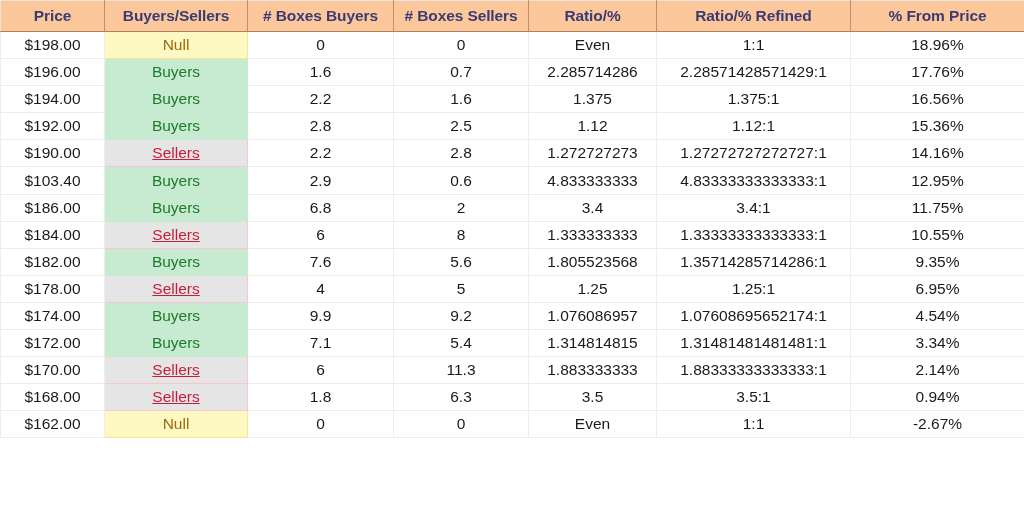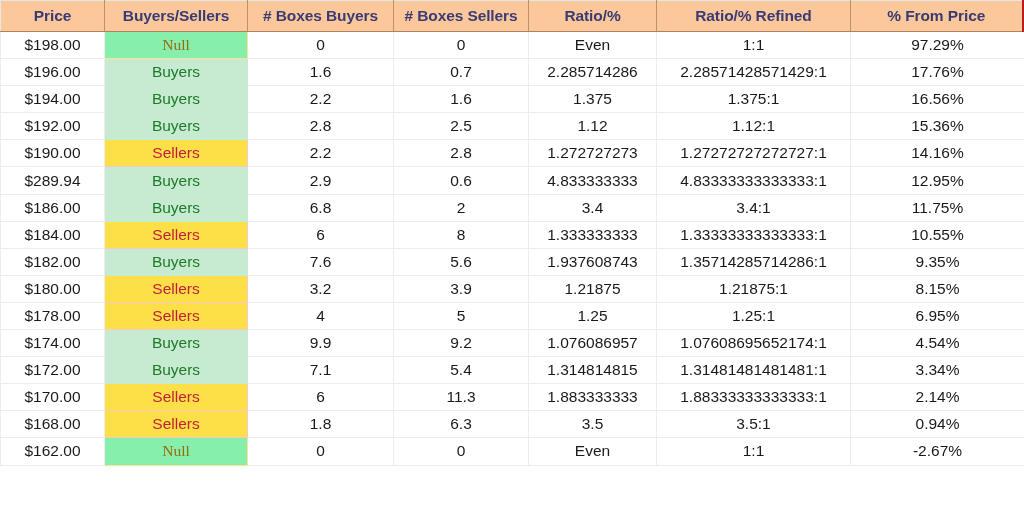--- a/index.html
+++ b/index.html
@@ -41,21 +41,21 @@
     font-size: 15.5px;
     text-align: center;
     vertical-align: middle;
     border-right: 1px solid #B9936C;
     border-bottom: 1px solid #A9845C;
     border-top: 1px solid #E6E6E6;
     padding: 0;
     white-space: nowrap;
     letter-spacing: -0.1px;
   }
-  thead th:last-child { border-right: 6px solid #b91c1c; }
+  thead th:last-child { border-right: 1px solid #b91c1c; }
   thead th:first-child { border-left: 1px solid #E6E6E6; }
 
   tbody td {
     height: 26.1px;
     font-size: 15.5px;
     color: #1a1a1a;
     text-align: center;
     vertical-align: middle;
     border-bottom: 1px solid #EDEDED;
     border-right: 1px solid #EDEDED;
@@ -67,31 +67,31 @@
   tbody td:last-child  { border-right: 1px solid #EDEDED; }
 
   
   td.sig-buyers {
     background: #C6EBD0;
     color: #1E7A29;
     border-right-color: #C6EBD0;
     border-bottom-color: #C6EBD0;
   }
   td.sig-sellers {
-    background: #fde047;
+    background: #e5e5e5;
     color: #C41E3A;
     border-right-color: #F9C6CE;
     border-bottom-color: #F9C6CE;
+    text-decoration: underline;
   }
   td.sig-null {
-    background: #86efac;
+    background: #fef9c3;
     color: #9A6A10;
     border-right-color: #FBE392;
     border-bottom-color: #FBE392;
-    font-family: Liberation Serif, serif;
   }
 
   
   tr.row-highlight td {
     font-weight: bold;
     border-top: 3px solid #000000;
     border-bottom: 3px solid #000000;
   }
   tr.row-highlight td:first-child { border-left: 3px solid #000000; }
   tr.row-highlight td:last-child  { border-right: 3px solid #000000; }
@@ -122,21 +122,21 @@
         </tr>
     </thead>
     <tbody>
         <tr>
           <td>$198.00</td>
           <td class="sig-null">Null</td>
           <td>0</td>
           <td>0</td>
           <td>Even</td>
           <td>1:1</td>
-          <td>97.29%</td>
+          <td>18.96%</td>
         </tr>
         <tr>
           <td>$196.00</td>
           <td class="sig-buyers">Buyers</td>
           <td>1.6</td>
           <td>0.7</td>
           <td>2.285714286</td>
           <td>2.28571428571429:1</td>
           <td>17.76%</td>
         </tr>
@@ -161,21 +161,21 @@
         <tr>
           <td>$190.00</td>
           <td class="sig-sellers">Sellers</td>
           <td>2.2</td>
           <td>2.8</td>
           <td>1.272727273</td>
           <td>1.27272727272727:1</td>
           <td>14.16%</td>
         </tr>
         <tr>
-          <td>$289.94</td>
+          <td>$103.40</td>
           <td class="sig-buyers">Buyers</td>
           <td>2.9</td>
           <td>0.6</td>
           <td>4.833333333</td>
           <td>4.83333333333333:1</td>
           <td>12.95%</td>
         </tr>
         <tr>
           <td>$186.00</td>
           <td class="sig-buyers">Buyers</td>
@@ -192,32 +192,23 @@
           <td>8</td>
           <td>1.333333333</td>
           <td>1.33333333333333:1</td>
           <td>10.55%</td>
         </tr>
         <tr>
           <td>$182.00</td>
           <td class="sig-buyers">Buyers</td>
           <td>7.6</td>
           <td>5.6</td>
-          <td>1.937608743</td>
+          <td>1.805523568</td>
           <td>1.35714285714286:1</td>
           <td>9.35%</td>
-        </tr>
-        <tr>
-          <td>$180.00</td>
-          <td class="sig-sellers">Sellers</td>
-          <td>3.2</td>
-          <td>3.9</td>
-          <td>1.21875</td>
-          <td>1.21875:1</td>
-          <td>8.15%</td>
         </tr>
         <tr>
           <td>$178.00</td>
           <td class="sig-sellers">Sellers</td>
           <td>4</td>
           <td>5</td>
           <td>1.25</td>
           <td>1.25:1</td>
           <td>6.95%</td>
         </tr>

